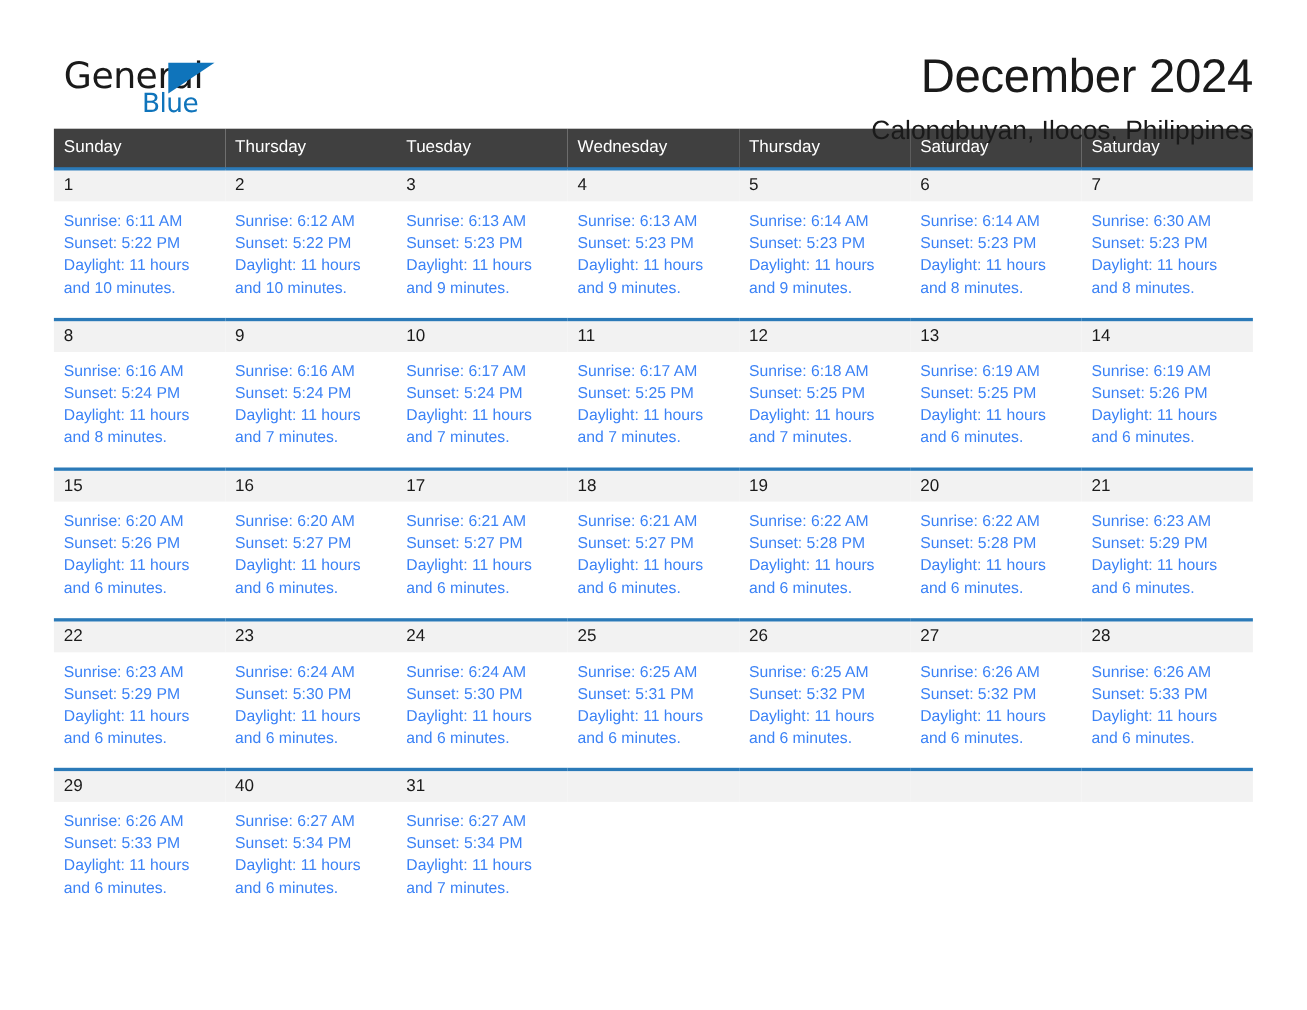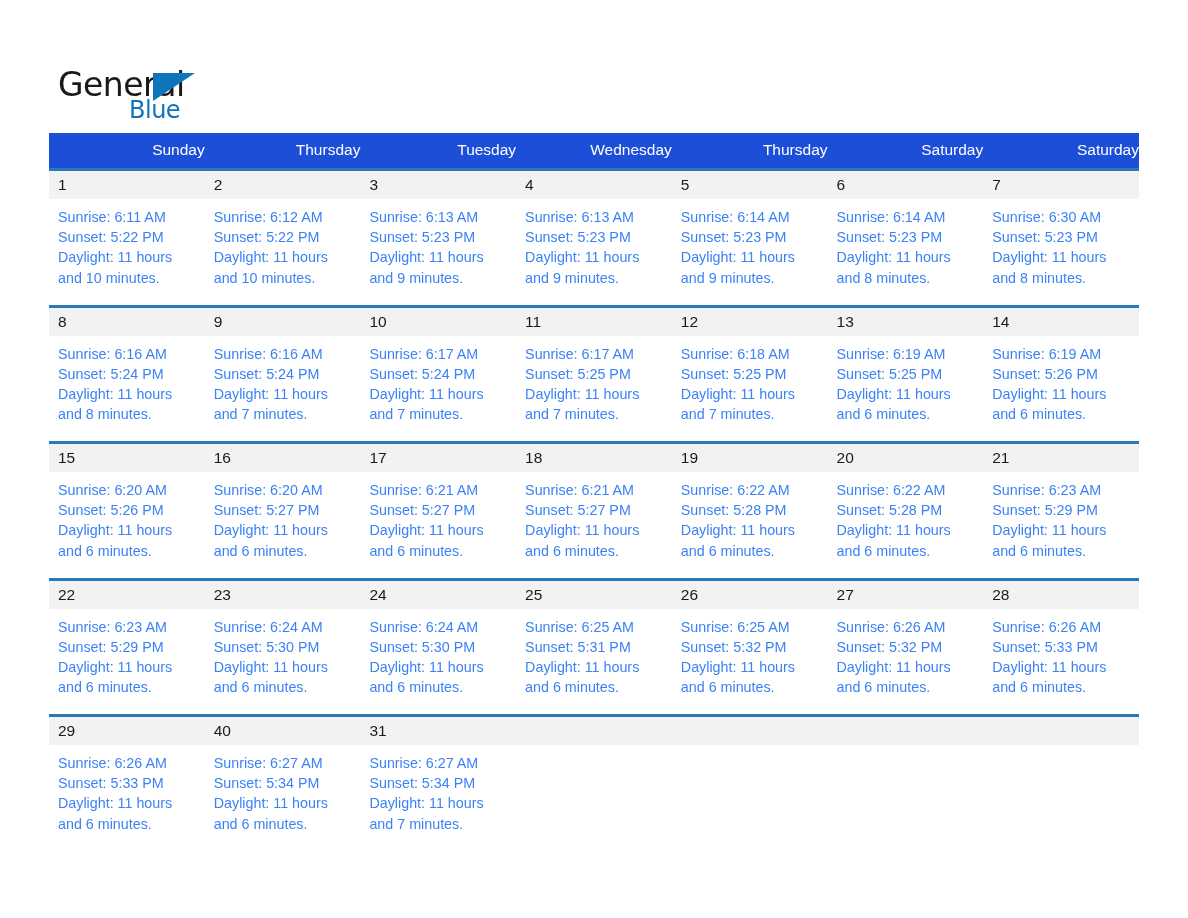--- a/index.html
+++ b/index.html
@@ -24,21 +24,20 @@
   }
 
   
   .header {
     display: flex;
     align-items: flex-start;
     justify-content: space-between;
     padding-top: 46px;
     height: 104px;
     box-sizing: border-box;
-    margin-top: 16px;
   }
   .logo {
     position: relative;
     width: 190px;
     height: 72px;
     line-height: 1;
     user-select: none;
   }
   .logo-general {
     position: absolute;
@@ -91,25 +90,25 @@
   
   .calendar {
     width: 1090px;
     border-collapse: collapse;
     table-layout: fixed;
     margin-top: 13px;
   }
   .calendar col { width: 14.2857%; }
 
   thead th {
-    background: #1d4ed8;
+    background: #404040;
     color: #ffffff;
     font-size: 15.5px;
     font-weight: normal;
-    text-align: right;
+    text-align: left;
     padding: 8px 0 9px 9px;
     height: 17px;
     vertical-align: middle;
   }
 
   tbody tr.week-row > td {
     border-top: 3px solid #2b7ab8;
     vertical-align: top;
     padding: 0;
     height: 132px;
@@ -158,20 +157,24 @@
 <div class="page">
 
   <div class="header">
 
     <div class="logo">
       <span class="logo-general">General</span>
       <span class="logo-triangle"></span>
       <span class="logo-blue">Blue</span>
     </div>
 
+    <div class="title-block">
+      <div class="month-title">December 2024</div>
+      <div class="location-title">Calongbuyan, Ilocos, Philippines</div>
+    </div>
 
   </div>
 
   <table class="calendar">
     <colgroup>
       <col>
         <col>
         <col>
         <col>
         <col>

